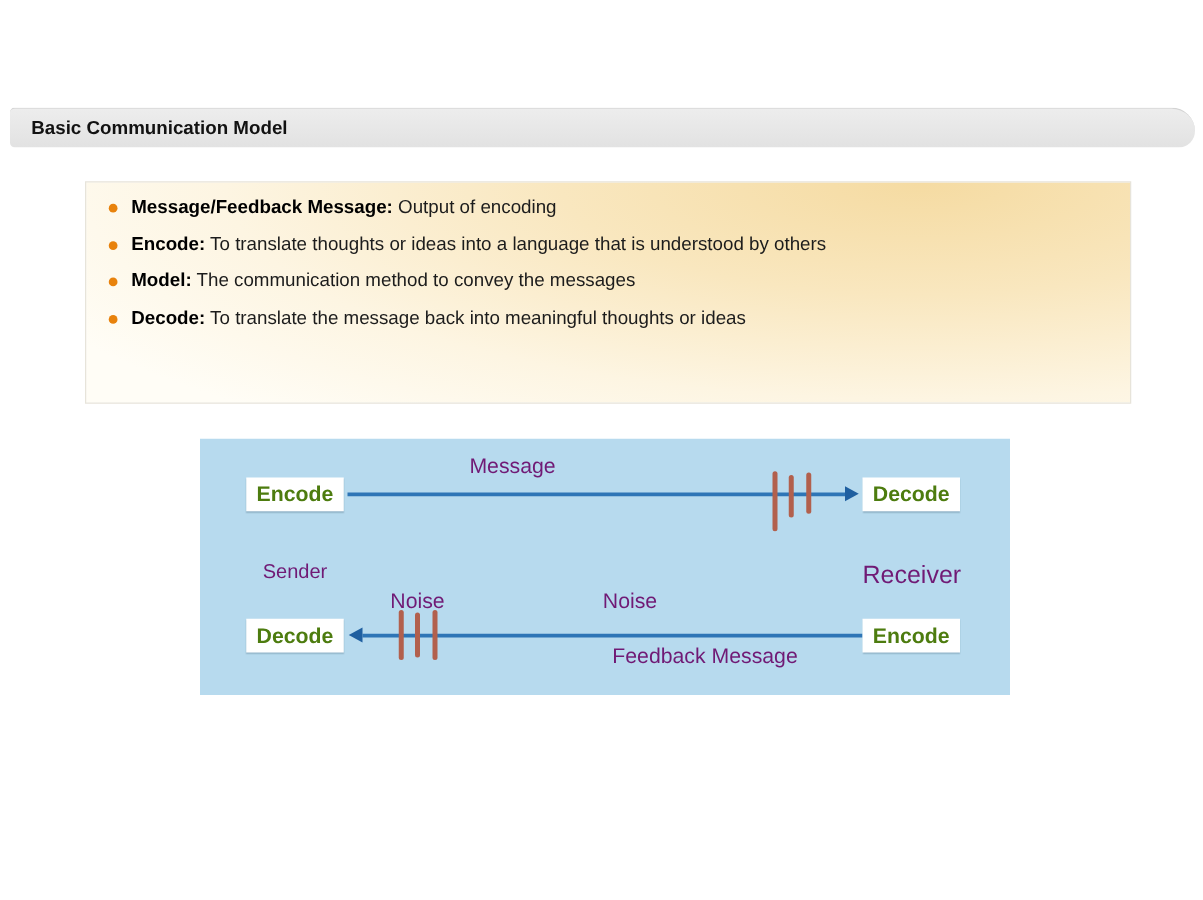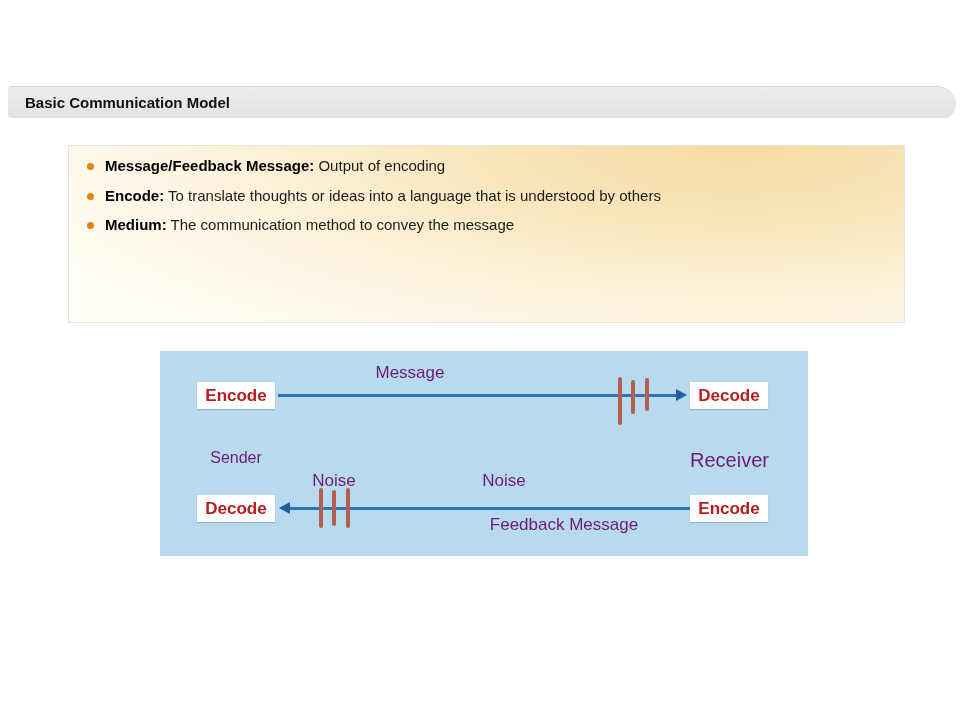--- a/index.html
+++ b/index.html
@@ -38,21 +38,21 @@
     font-size:15px;line-height:16.5px;color:#1c1c1c;max-width:745px;
   }
   .bullet-text b{color:#000;}
 
   
   .diagram{
     position:absolute;left:160px;top:351px;width:648px;height:205px;
   }
   .dg-box{
     position:absolute;width:78px;height:27px;background:#ffffff;
-    text-align:center;line-height:27px;font-size:17px;font-weight:bold;color:#b91c1c;
+    text-align:center;line-height:27px;font-size:17px;font-weight:bold;color:#4d7c0f;
     box-shadow:0 1px 1px rgba(40,70,95,0.25);
   }
   .box-encode-top{left:37px;top:31px;}
   .box-decode-top{left:530px;top:31px;}
   .box-decode-bottom{left:37px;top:144px;}
   .box-encode-bottom{left:530px;top:144px;}
 
   .dg-label{position:absolute;color:#701a75;text-align:center;}
   .lbl-message{left:180px;top:12px;width:140px;font-size:17px;}
   .lbl-feedback{left:304px;top:164px;width:200px;font-size:17px;}
@@ -93,24 +93,28 @@
       <span class="bullet-text"><b>Message/Feedback Message:</b> <span>Output of encoding</span></span>
     </div>
 
     <div class="bullet-item">
       <span class="dot" style="background: rgb(232, 130, 12);"></span>
       <span class="bullet-text"><b>Encode:</b> <span>To translate thoughts or ideas into a language that is understood by others</span></span>
     </div>
 
     <div class="bullet-item">
       <span class="dot" style="background: rgb(232, 130, 12);"></span>
-      <span class="bullet-text"><b>Medium:</b> <span>The communication method to convey the message</span></span>
+      <span class="bullet-text"><b>Model:</b> <span>The communication method to convey the messages</span></span>
     </div>
 
 
+    <div class="bullet-item">
+      <span class="dot" style="background: rgb(232, 130, 12);"></span>
+      <span class="bullet-text"><b>Decode:</b> <span>To translate the message back into meaningful thoughts or ideas</span></span>
+    </div>
 
   </div>
 
   <div class="diagram" style="background: rgb(183, 218, 238);">
 
     <div class="dg-label lbl-message">Message</div>
     <div class="dg-line line-top" style="background: rgb(46, 117, 182);"></div>
     <div class="arrowhead ah-right" style="border-left-color: rgb(31, 95, 160);"></div>
     <div class="dg-box box-encode-top">Encode</div>
     <div class="dg-box box-decode-top">Decode</div>

